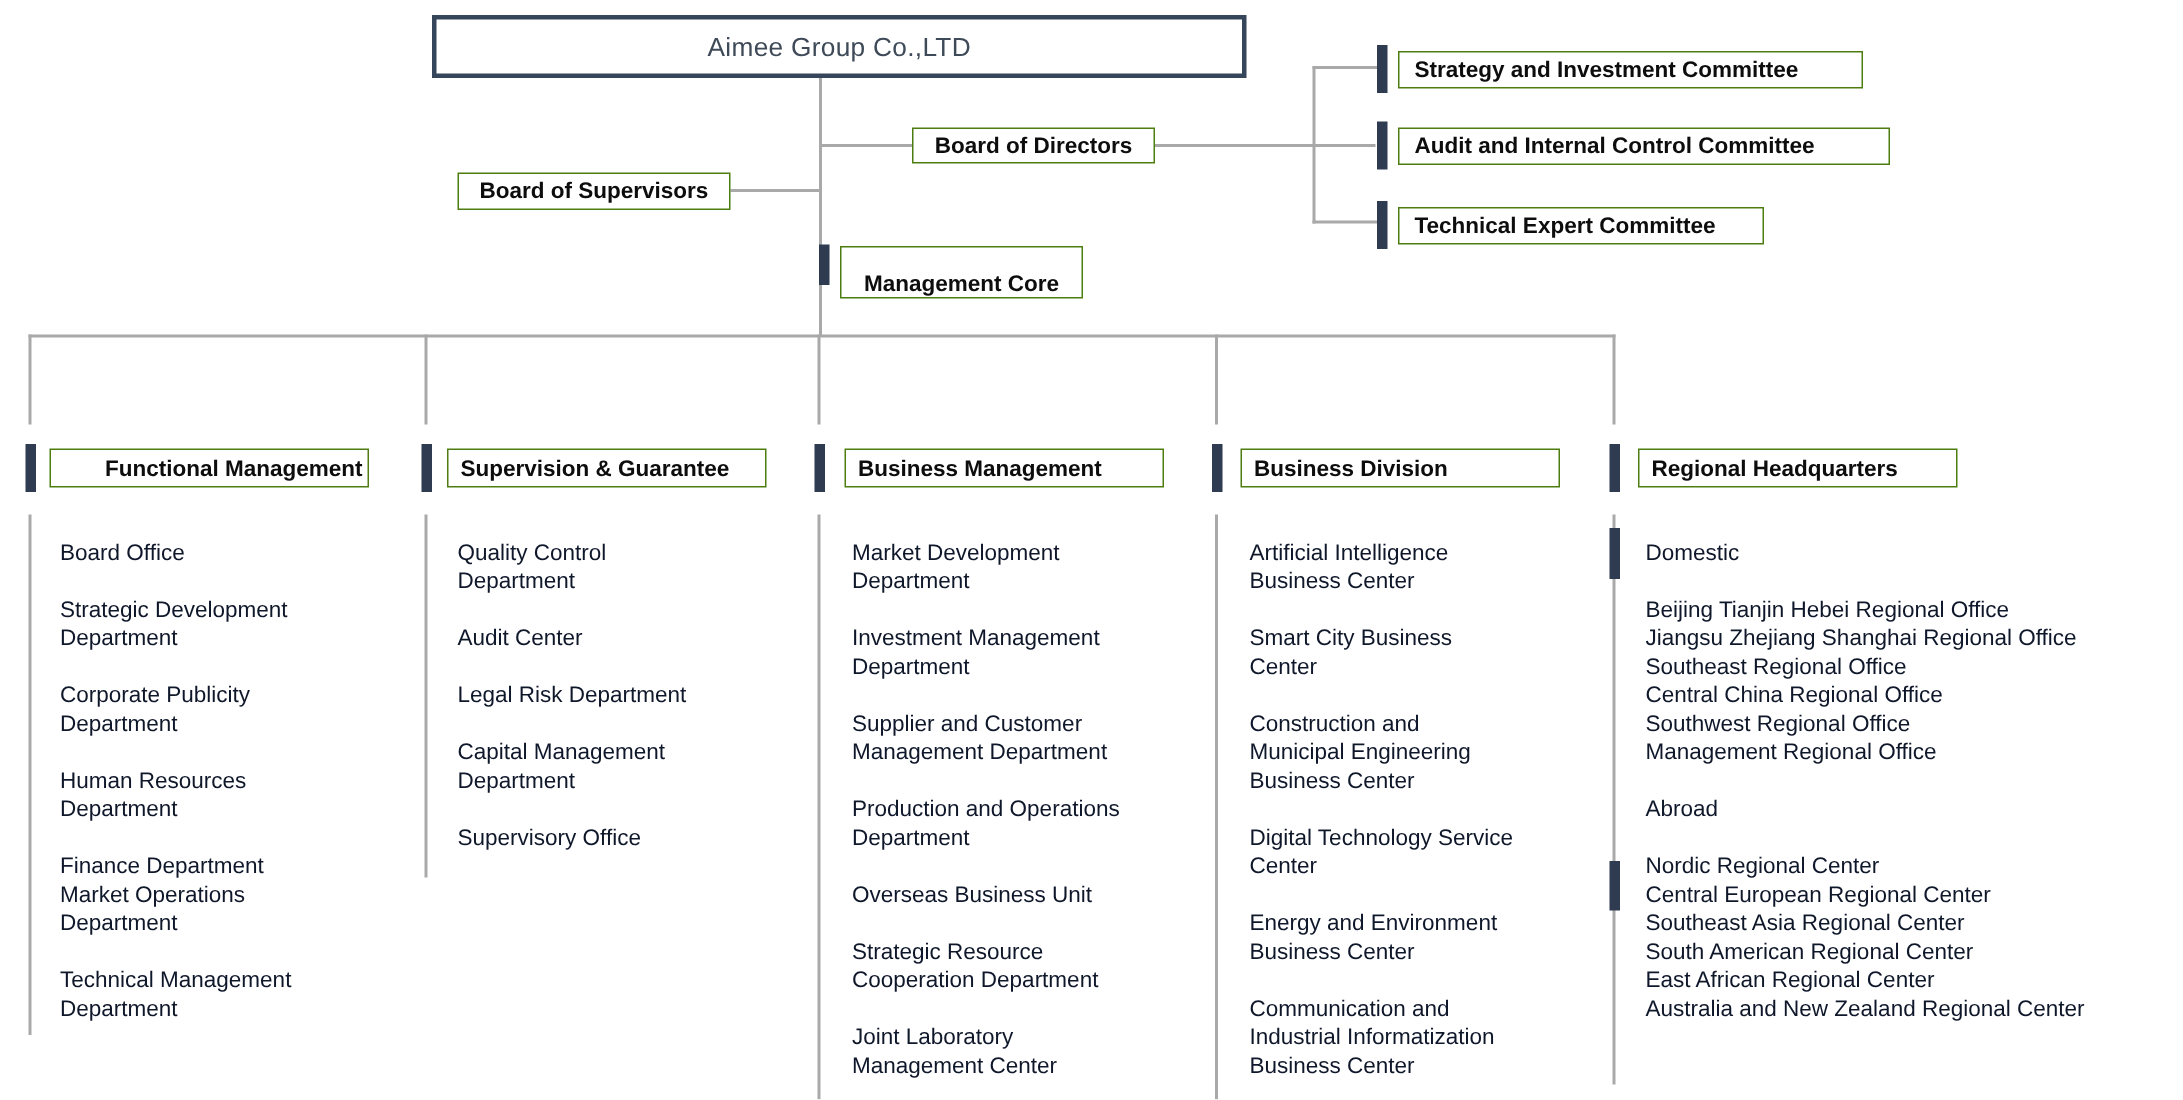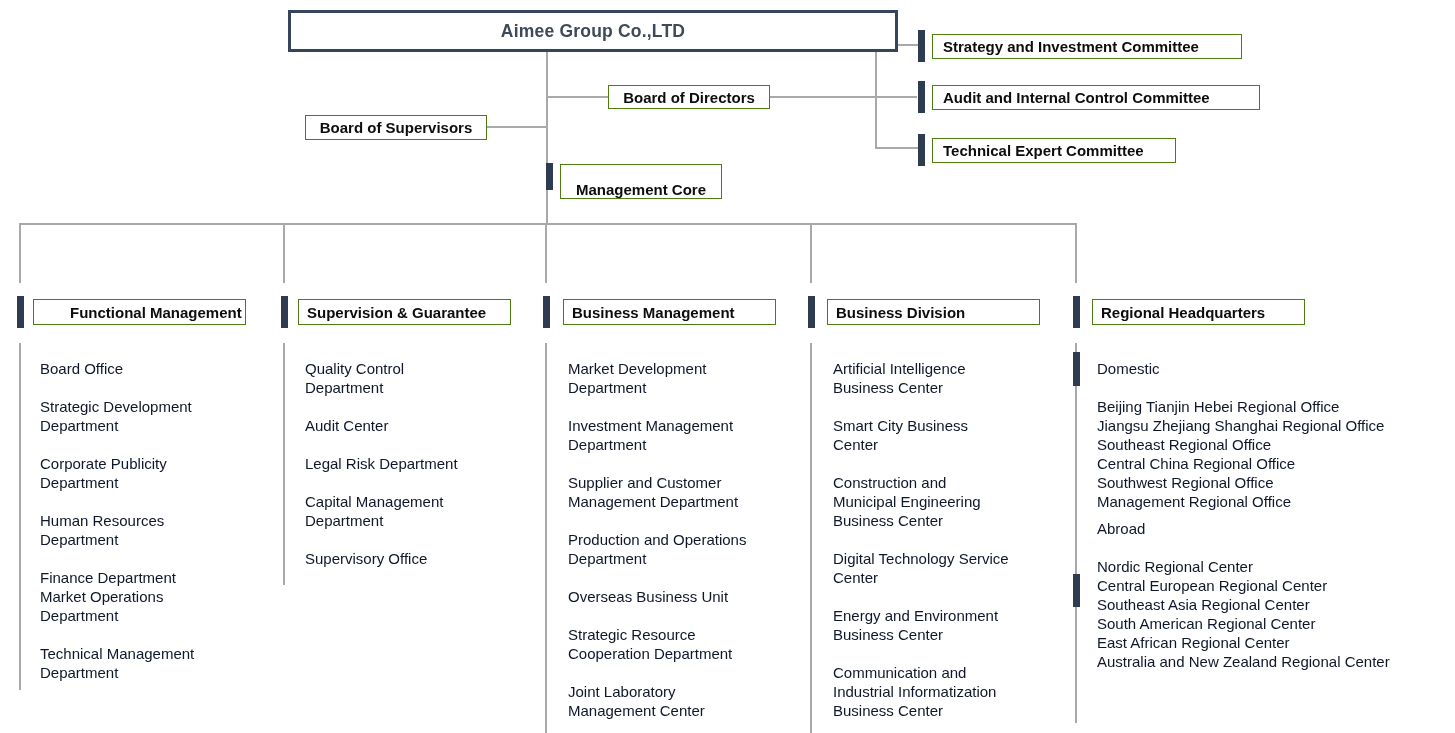--- a/index.html
+++ b/index.html
@@ -16,37 +16,37 @@
   
   .nbox{
     position:absolute;background:#ffffff;border:1px solid #4d7c0f;
     display:flex;align-items:center;box-sizing:border-box;
     font-weight:700;font-size:15px;color:#0d0d0d;white-space:nowrap;
   }
   .nbox.center{justify-content:center;}
   .nbox.padL{padding-left:10px;}
   
   #title-box{
-    position:absolute;left:288px;top:10px;width:610px;height:42px;
+    position:absolute;left:288px;top:10px;width:543px;height:42px;
     border:3px solid #35455a;background:#ffffff;box-sizing:border-box;
     display:flex;align-items:center;justify-content:center;
-    font-size:17.5px;font-weight:700;color:#3e4a58;letter-spacing:.2px;
+    font-size:17.5px;font-weight:400;color:#3e4a58;letter-spacing:.2px;
   }
   
   .colhead{width:213px;height:26px;padding-left:8px;}
   
   .col{
     position:absolute;top:359px;
     font-size:15px;font-weight:400;color:#0f172a;line-height:19px;
   }
   .dept{white-space:pre-line;margin:0 0 19px 0;}
   .dept.tight{margin-bottom:0;}
   .rhq-line{white-space:nowrap;margin:0;}
   .rhq-label{margin:0 0 19px 0;}
-  .rhq-label.second{margin-top:8px;}
+  .rhq-label.second{margin-top:19px;}
 </style>
 </head>
 <body>
 
 <div id="canvas">
 
   <div class="vline" style="left:546px;top:52px;height:172px;"></div>
   <div class="hline" style="left:547px;top:96px;width:370px;"></div>
   <div class="hline" style="left:486px;top:126px;width:61px;"></div>
   <div class="vline" style="left:875px;top:44px;height:105px;"></div>

